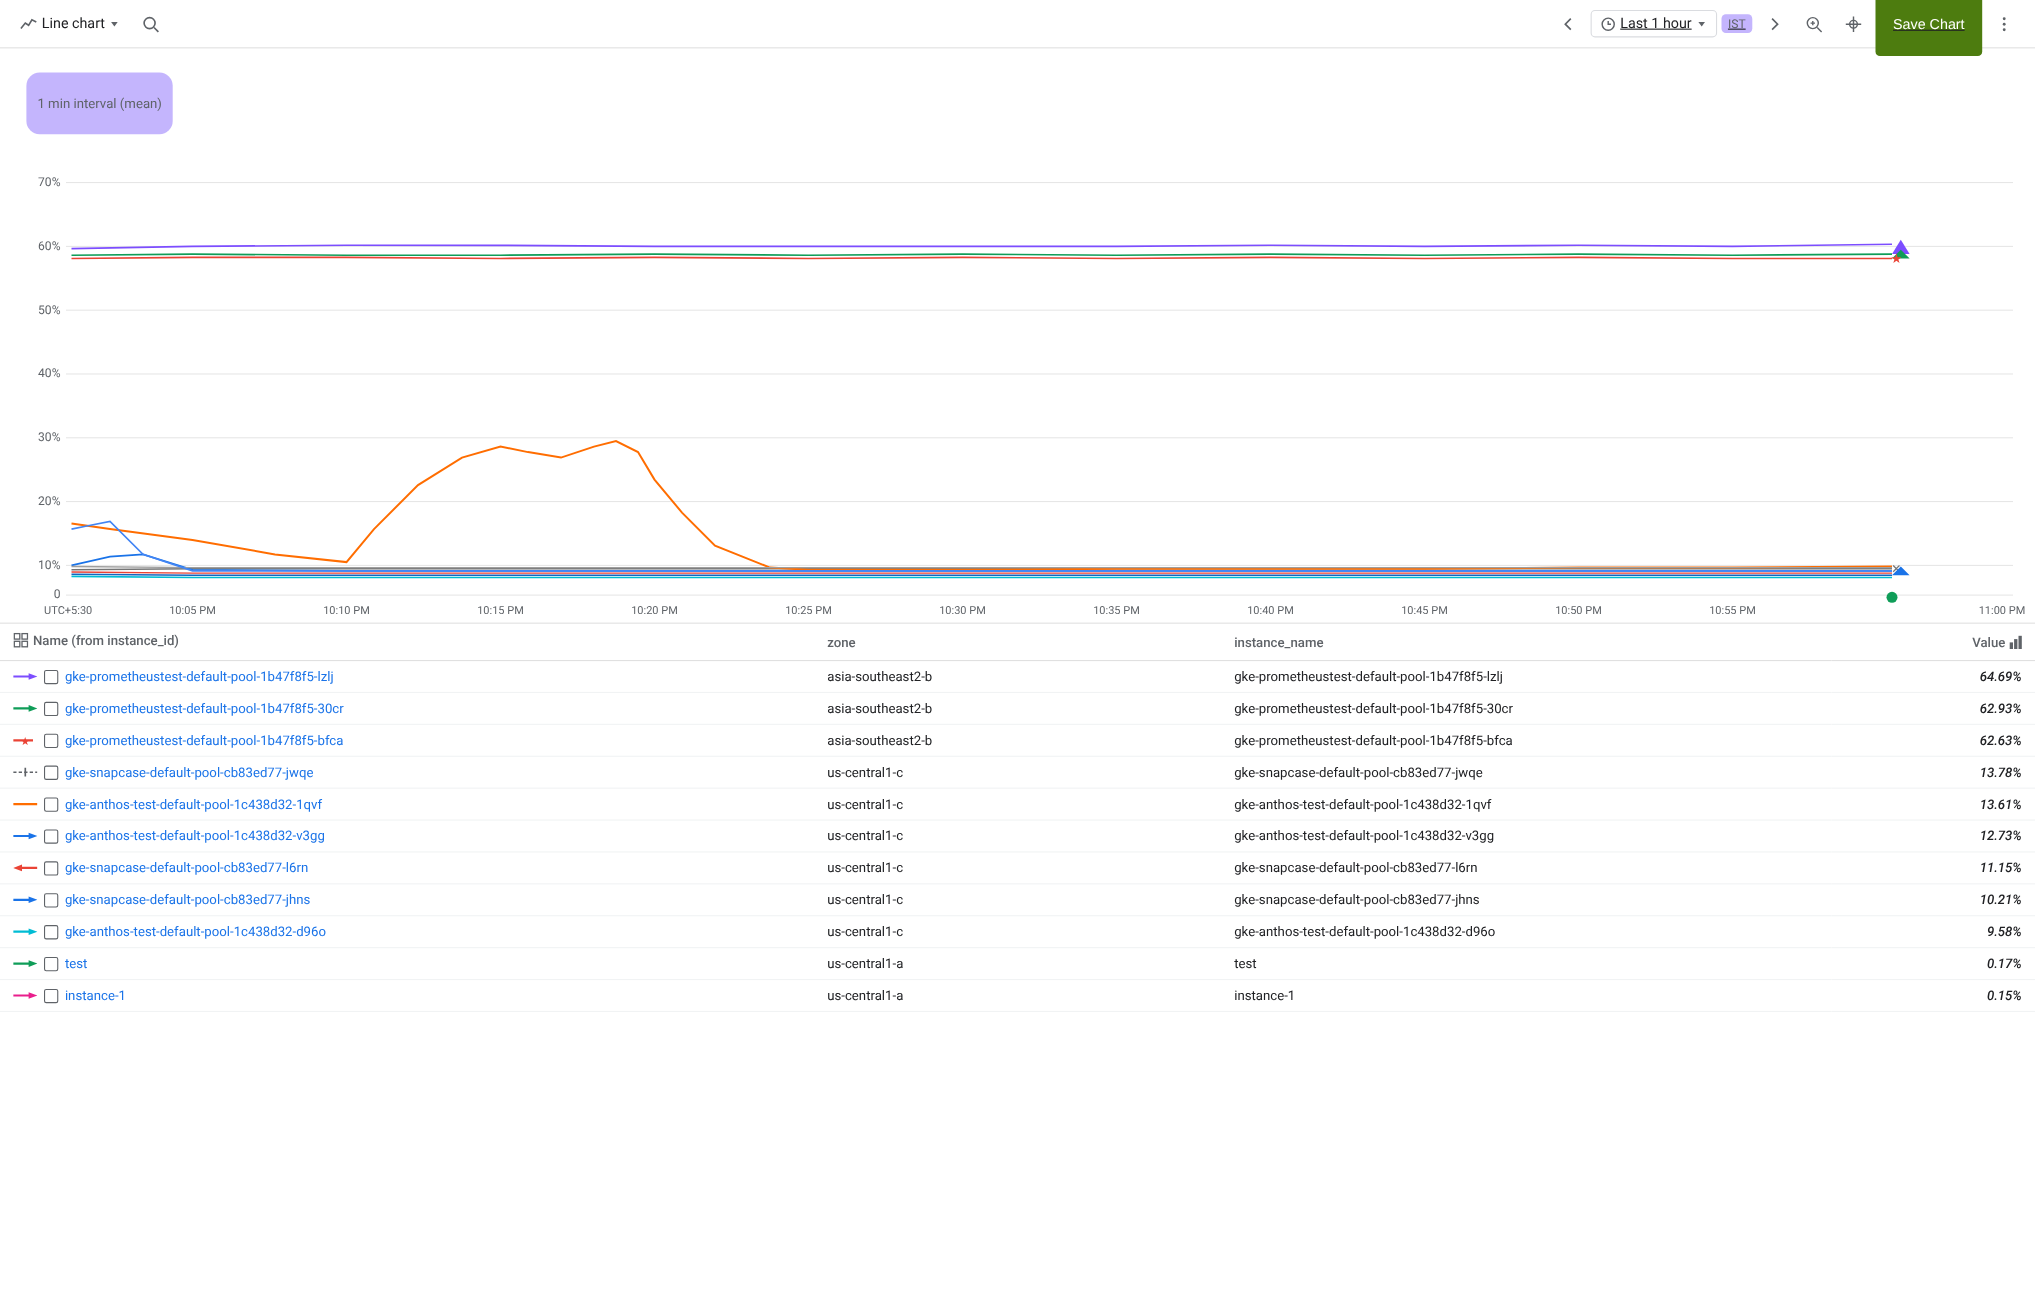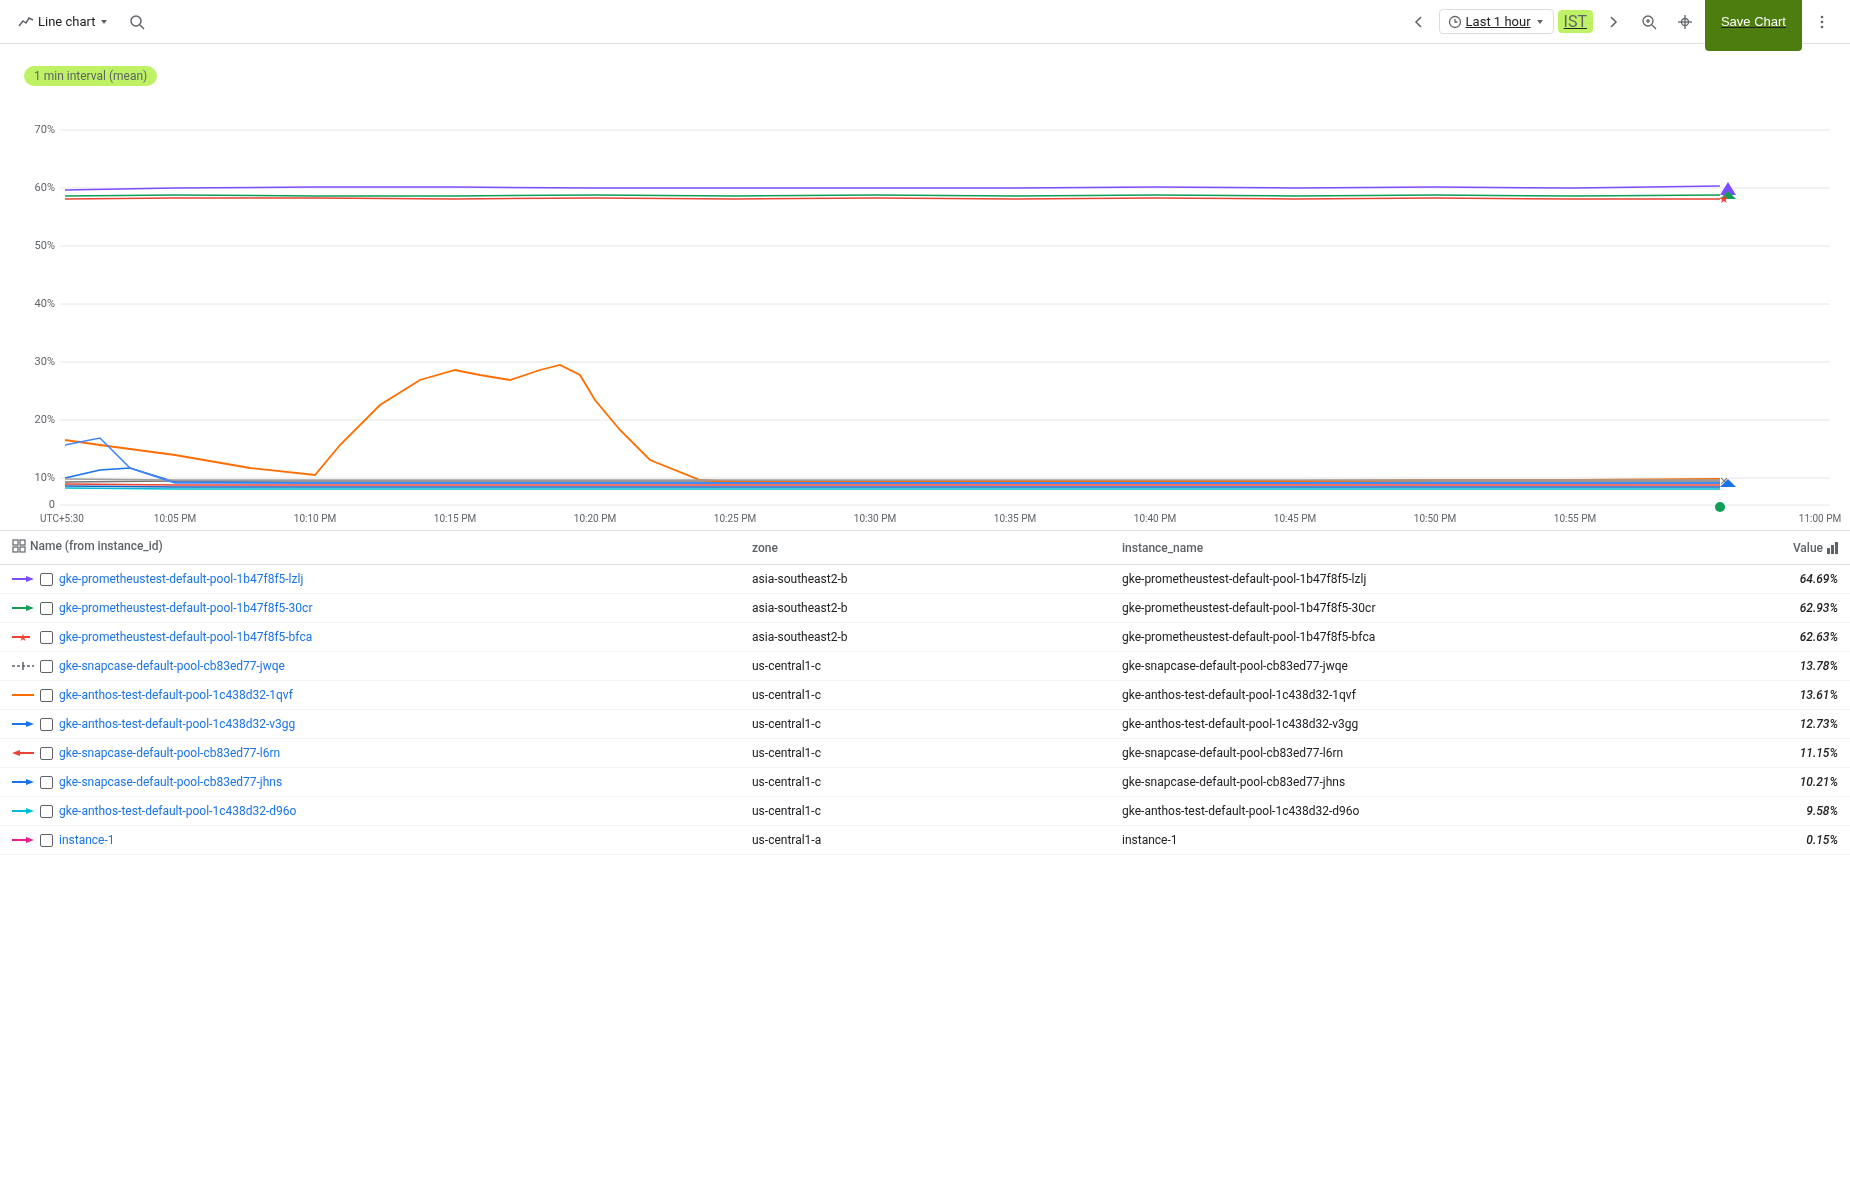--- a/index.html
+++ b/index.html
@@ -48,23 +48,23 @@
       align-items: center;
       gap: 4px;
       font-size: 13px;
       color: #202124;
       cursor: pointer;
       padding: 4px 8px;
       border: 1px solid #dadce0;
       border-radius: 4px;
     }
     .timezone-badge {
-      font-size: 16px;
+      font-size: 11px;
       color: #5f6368;
-      background: #bef264;
+      background: #c4b5fd;
       padding: 2px 6px;
       border-radius: 4px;
     }
     .save-chart-btn {
       background: #4d7c0f;
       color: #fff;
       border: none;
       border-radius: 4px;
       padding: 22px 16px;
       font-size: 13px;
@@ -79,22 +79,22 @@
 
     
     .chart-container {
       position: relative;
       padding: 8px 0 0 0;
     }
     .interval-badge {
       display: inline-flex;
       align-items: center;
       margin: 8px 12px;
-      padding: 3px 10px;
-      background: #bef264;
+      padding: 21px 10px;
+      background: #c4b5fd;
       border-radius: 12px;
       font-size: 12px;
       color: #5f6368;
     }
     .chart-wrapper {
       position: relative;
       height: 430px;
       margin: 0 0 0 0;
       text-decoration: underline;
     }
@@ -480,20 +480,37 @@
     </td>
     <td>us-central1-c</td>
     <td>gke-anthos-test-default-pool-1c438d32-d96o</td>
     <td class="value-cell">9.58%</td>
   </tr>
         <tr>
     <td>
       <div class="legend-cell">
         <span style="display:inline-flex;align-items:center;width:22px;flex-shrink:0;">
                 <svg width="22" height="10" viewBox="0 0 22 10">
+                  <line x1="0" y1="5" x2="18" y2="5" stroke="#0f9d58" stroke-width="2"></line>
+                  <polygon points="14,2 22,5 14,8" fill="#0f9d58"></polygon>
+                </svg>
+              </span>
+        <span class="cb"></span>
+        <span style="color:#1a73e8;cursor:pointer;">test</span>
+      </div>
+    </td>
+    <td>us-central1-a</td>
+    <td>test</td>
+    <td class="value-cell">0.17%</td>
+  </tr>
+        <tr>
+    <td>
+      <div class="legend-cell">
+        <span style="display:inline-flex;align-items:center;width:22px;flex-shrink:0;">
+                <svg width="22" height="10" viewBox="0 0 22 10">
                   <line x1="0" y1="5" x2="18" y2="5" stroke="#e91e8c" stroke-width="2"></line>
                   <polygon points="14,2 22,5 14,8" fill="#e91e8c"></polygon>
                 </svg>
               </span>
         <span class="cb"></span>
         <span style="color:#1a73e8;cursor:pointer;">instance-1</span>
       </div>
     </td>
     <td>us-central1-a</td>
     <td>instance-1</td>

